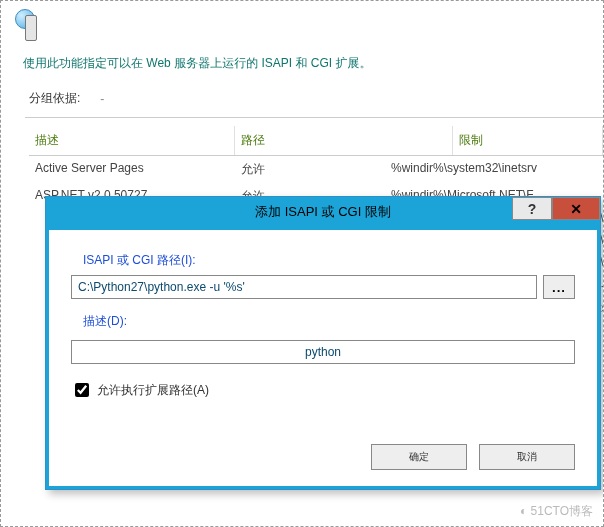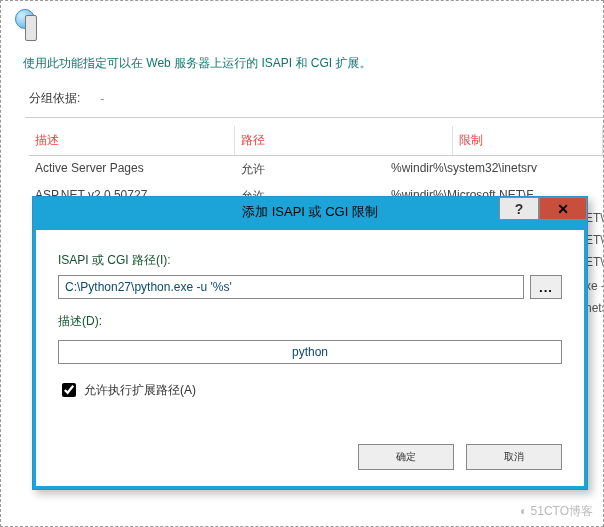--- a/index.html
+++ b/index.html
@@ -12,37 +12,37 @@
   .desc { padding: 4px 18px 14px 22px; color: #0f766e; }
   .group-row { padding: 4px 0 8px 28px; display: flex; align-items: center; }
   .group-label { color: #333; margin-right: 6px; }
   .combo { display: inline-flex; align-items: center; min-width: 110px; color: #333; padding: 1px 2px; }
   .combo .caret { margin-left: 20px; font-size: 10px; color: #333; }
   .dash-bullet::before { content: '-'; margin-left: 14px; color: #888; }
   hr.sep { border: none; border-top: 1px solid #ccc; margin: 2px 0 0 24px; }
 
   .table { margin: 8px 0 0 28px; }
   .thead { display: flex; background: #fff; border-bottom: 1px solid #ccc; }
-  .thead .th { padding: 6px 6px; color: #ef4444; border-right: 1px solid #e0e0e0; position: relative; }
+  .thead .th { padding: 6px 6px; color: #4d7c0f; border-right: 1px solid #e0e0e0; position: relative; }
   .col1 { width: 206px; }
   .col2 { width: 150px; }
   .col3 { flex: 1; }
   .tbody .tr { display: flex; padding: 3px 0; color: #444; }
   .tbody .td { padding: 2px 6px; white-space: nowrap; overflow: hidden; }
 
   
-  .dialog { position: absolute; left: 31px; top: 195px; width: 556px; background: #fff; border: 1px solid #2b91c8; box-shadow: 4px 4px 8px rgba(0,0,0,.25); }
+  .dialog { position: absolute; left: 44px; top: 195px; width: 556px; background: #fff; border: 1px solid #2b91c8; box-shadow: 4px 4px 8px rgba(0,0,0,.25); }
   .dlg-title { height: 30px; background: #1ca4d8; display: flex; align-items: center; position: relative; }
   .dlg-title-text { flex: 1; text-align: center; color: #000; font-size: 13px; }
   .dlg-ctrls { position: absolute; right: 0; top: 0; display: flex; height: 100%; }
   .dlg-btn { width: 40px; height: 23px; display: flex; align-items: center; justify-content: center; border: 1px solid #888; background: #e9e9e9; font-size: 14px; font-weight: bold; }
   .dlg-btn.close { background: #c94f3d; color: #000; width: 48px; }
   .dlg-body { background: #1ca4d8; padding: 3px; }
   .dlg-inner { background: #fff; padding: 18px 22px 16px 22px; }
-  .fld-label { color: #14532d; margin: 4px 0 6px 0; }
+  .fld-label { color: #1d4ed8; margin: 4px 0 6px 12px; }
   .path-row { display: flex; align-items: center; }
   .txt { border: 1px solid #888; height: 24px; padding: 2px 6px; font-size: 12px; color: #0c4a6e; background: #fff; }
   .path-input { flex: 1; }
   .browse { width: 32px; height: 24px; margin-left: 6px; background: #eee; border: 1px solid #888; display: flex; align-items: center; justify-content: center; font-weight: bold; letter-spacing: 1px; }
   .desc-input { width: 100%; margin-top: 4px; text-align: center; }
   .chk-row { margin-top: 16px; display: flex; align-items: center; }
   .chk { width: 14px; height: 14px; margin-right: 8px; accent-color: #000; }
   .btn-row { display: flex; justify-content: flex-end; gap: 12px; margin-top: 44px; }
   .btn { width: 96px; height: 26px; background: #eee; border: 1px solid #888; font-size: 10px; color: #333; }
 

